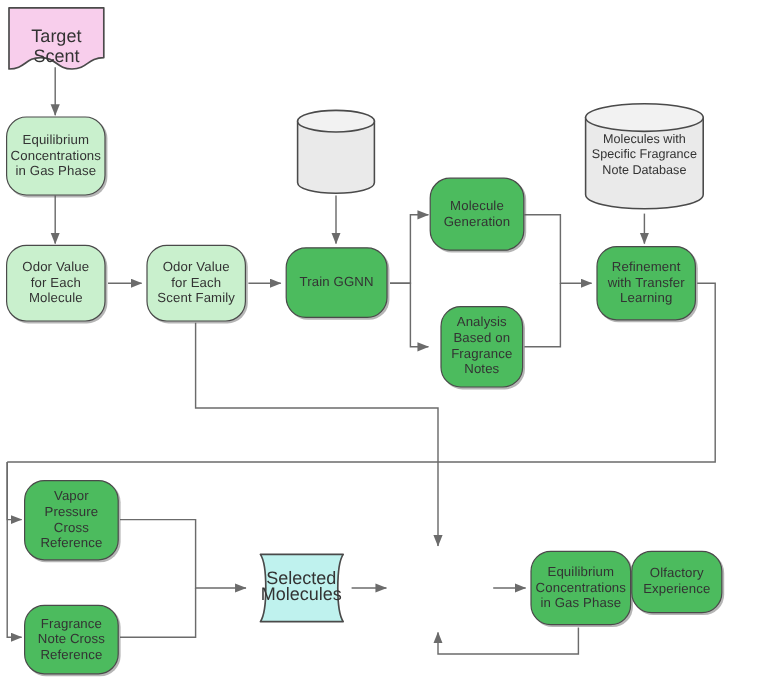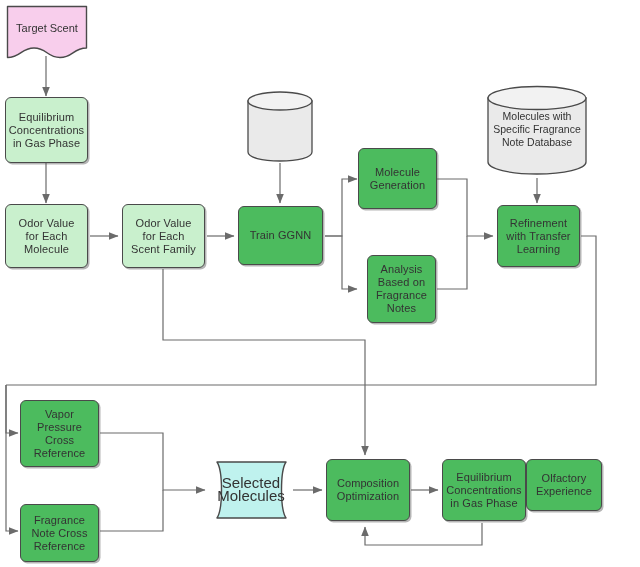--- a/index.html
+++ b/index.html
@@ -1,26 +1,26 @@
 <!DOCTYPE html>
 <html><head>
 <meta charset="utf-8">
 <style>
   html,body{margin:0;padding:0;background:#ffffff;}
   body{font-family:"Liberation Sans",sans-serif;}
   #canvas{position:relative;width:640px;height:567px;background:#ffffff;overflow:hidden;}
   .node{position:absolute;box-sizing:border-box;display:flex;align-items:center;justify-content:center;text-align:center;color:#333333;font-size:11px;line-height:13px;letter-spacing:.1px;}
-  .proc{border:1.4px solid #4a4a4a;border-radius:6px;box-shadow:1.5px 1.5px 0 rgba(90,90,90,.45);}
+  .proc{border:1.4px solid #4a4a4a;border-radius:17px;box-shadow:1.5px 1.5px 0 rgba(90,90,90,.45);}
   .lightgreen{background:#c9f0cd;}
   .darkgreen{background:#4cbb5e;}
   .node span{display:block;padding:0 3px;}
   
   .doc{position:absolute;}
   .doc svg{display:block;}
-  .doc .lbl{position:absolute;left:0;right:0;top:18px;text-align:center;font-size:11px;color:#333;}
+  .doc .lbl{position:absolute;left:0;right:0;top:18px;text-align:center;font-size:15px;color:#333;}
   
   .cyl{position:absolute;}
   .cyl svg{display:block;}
   .cyl .lbl{position:absolute;left:0;right:0;text-align:center;font-size:10.5px;line-height:13px;color:#333;}
   
   .tape{position:absolute;}
   .tape svg{display:block;}
   .tape .lbl{position:absolute;left:0;right:0;text-align:center;font-size:15px;line-height:13px;color:#333;}
   
   .edges{position:absolute;left:0;top:0;width:640px;height:567px;pointer-events:none;}
@@ -181,26 +181,20 @@
   <div class="tape" style="left:208px;top:459px;width:86px;height:62px;">
     <svg width="86" height="62" viewBox="0 0 86 62">
       <path d="M9,3 C20,3 70,3 78,3 C72,12 72,50 78,59 C68,59 18,59 9,59 C15,50 15,12 9,3 Z" fill="#bff2ee" stroke="#4a4a4a" stroke-width="1.4" stroke-linejoin="round"></path>
     </svg>
     <div class="lbl" style="top:17px;">
       <span>Selected</span>
       <span>Molecules</span>
     </div>
   </div>
 
-  <div class="node proc darkgreen" style="left:326px;top:459px;width:84px;height:62px;">
-    <div>
-      <span>Composition</span>
-      <span>Optimization</span>
-    </div>
-  </div>
 
   <div class="node proc darkgreen" style="left:442px;top:459px;width:84px;height:62px;">
     <div>
       <span>Equilibrium</span>
       <span>Concentrations</span>
       <span>in Gas Phase</span>
     </div>
   </div>
 
   <div class="node proc darkgreen" style="left:526px;top:459px;width:76px;height:52px;">

